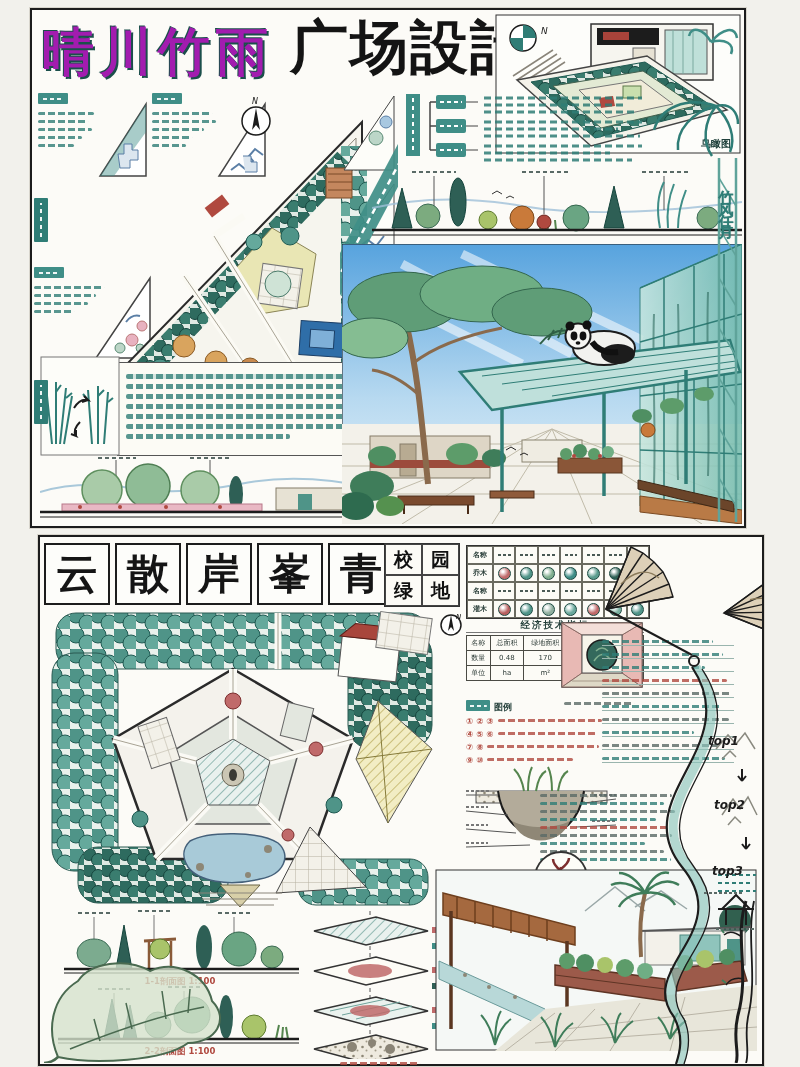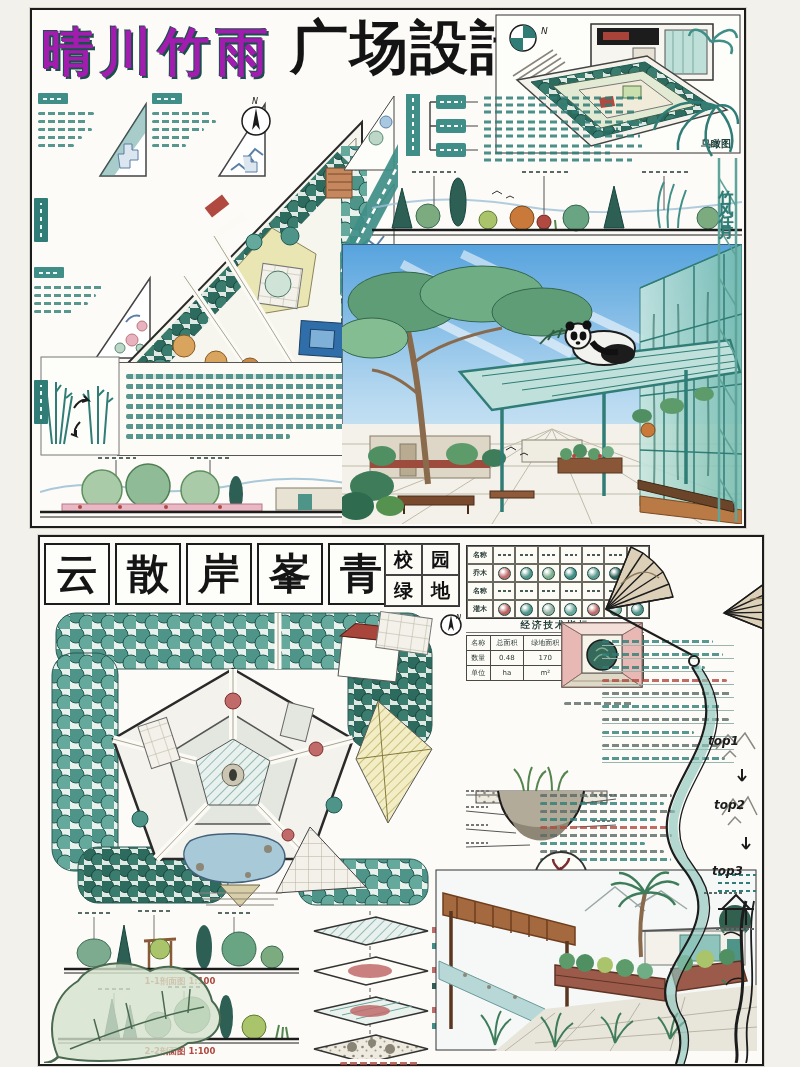--- a/index.html
+++ b/index.html
@@ -627,20 +627,39 @@
         <td>单位</td>
             <td>ha</td>
             <td>m²</td>
             <td>m²</td>
             <td>绿化比</td>
       </tr>
     </tbody>
       </table>
   </div>
 
+  <div class="abs" style="left:426px;top:158px;width:175px">
+    <div><span class="tag" style="width:24px"></span><span style="font-size:9px;color:#26413c;font-weight:bold">图例</span></div>
+    <div style="display:flex;align-items:center">
+        <span class="lnum">① ② ③</span>
+        <div class="scr red" style="width:104px"></div>
+      </div>
+    <div style="display:flex;align-items:center">
+        <span class="lnum">④ ⑤ ⑥</span>
+        <div class="scr red" style="width:98px"></div>
+      </div>
+    <div style="display:flex;align-items:center">
+        <span class="lnum">⑦ ⑧</span>
+        <div class="scr red" style="width:112px"></div>
+      </div>
+    <div style="display:flex;align-items:center">
+        <span class="lnum">⑨ ⑩</span>
+        <div class="scr red" style="width:86px"></div>
+      </div>
+  </div>
 
   <svg class="abs" style="left:424px;top:226px" width="155" height="116" viewBox="0 0 155 116">
     <rect x="12" y="28" width="131" height="12" fill="url(#pDots)" stroke="#555"></rect>
     <path d="M34,28 C42,88 112,88 120,28" fill="#b3ab9a" stroke="#1c1c1c" stroke-width="2"></path>
     <path d="M48,58 C58,84 96,84 106,58 C90,66 64,66 48,58 Z" fill="#8f8776"></path>
     <g stroke="#55854e" stroke-width="2" fill="none">
       <path d="M60,28 C58,16 54,10 50,6 M64,28 C64,14 66,8 68,4 M72,28 C74,16 78,10 82,8 M88,28 C88,14 86,8 84,4 M94,28 C96,16 100,10 104,8"></path>
     </g>
     <g stroke="#555" stroke-width="1">
         <line x1="2" y1="32" x2="34" y2="32"></line>

